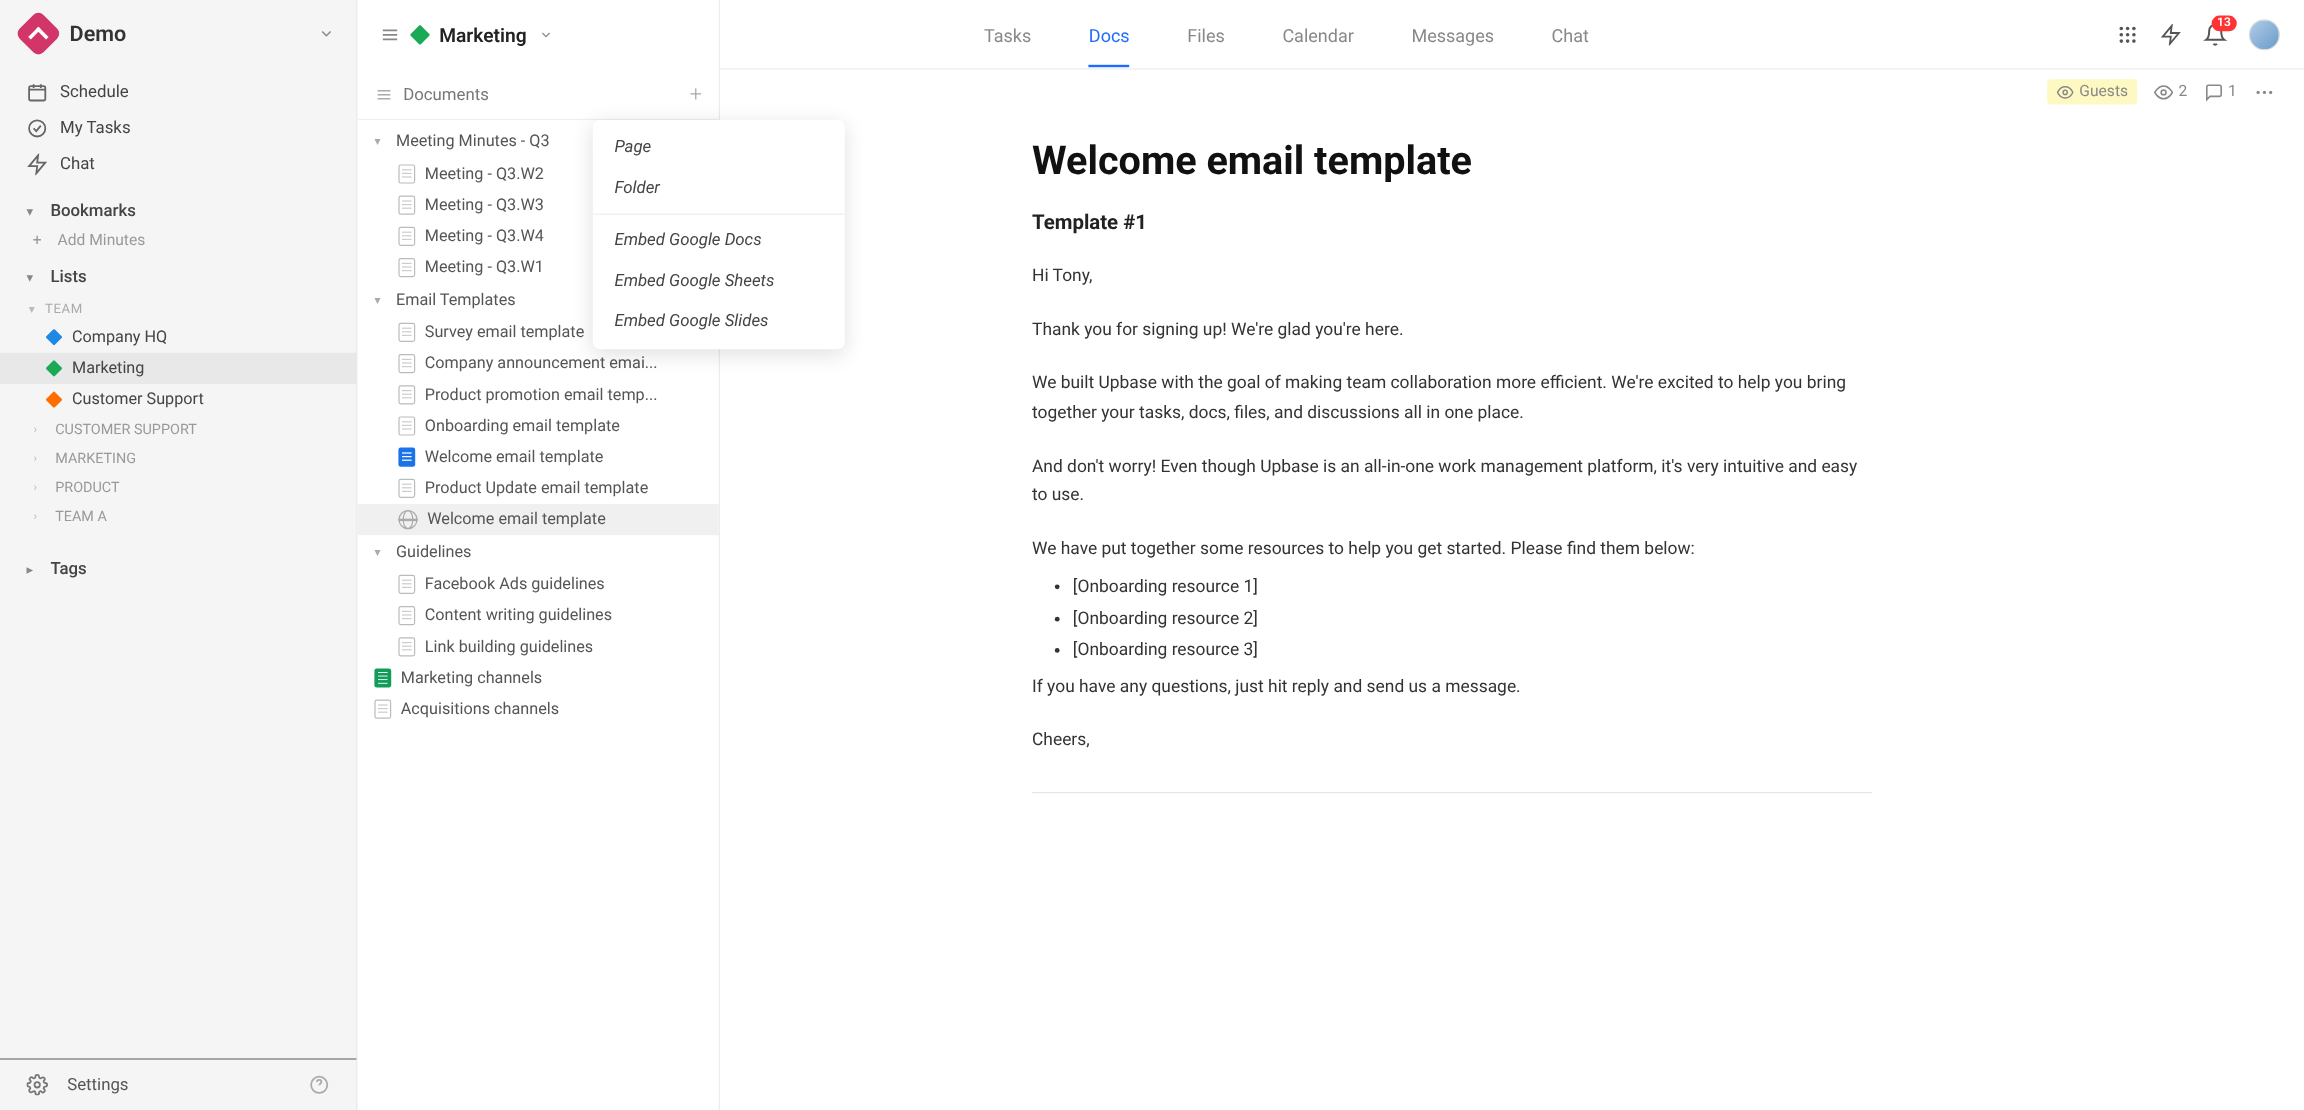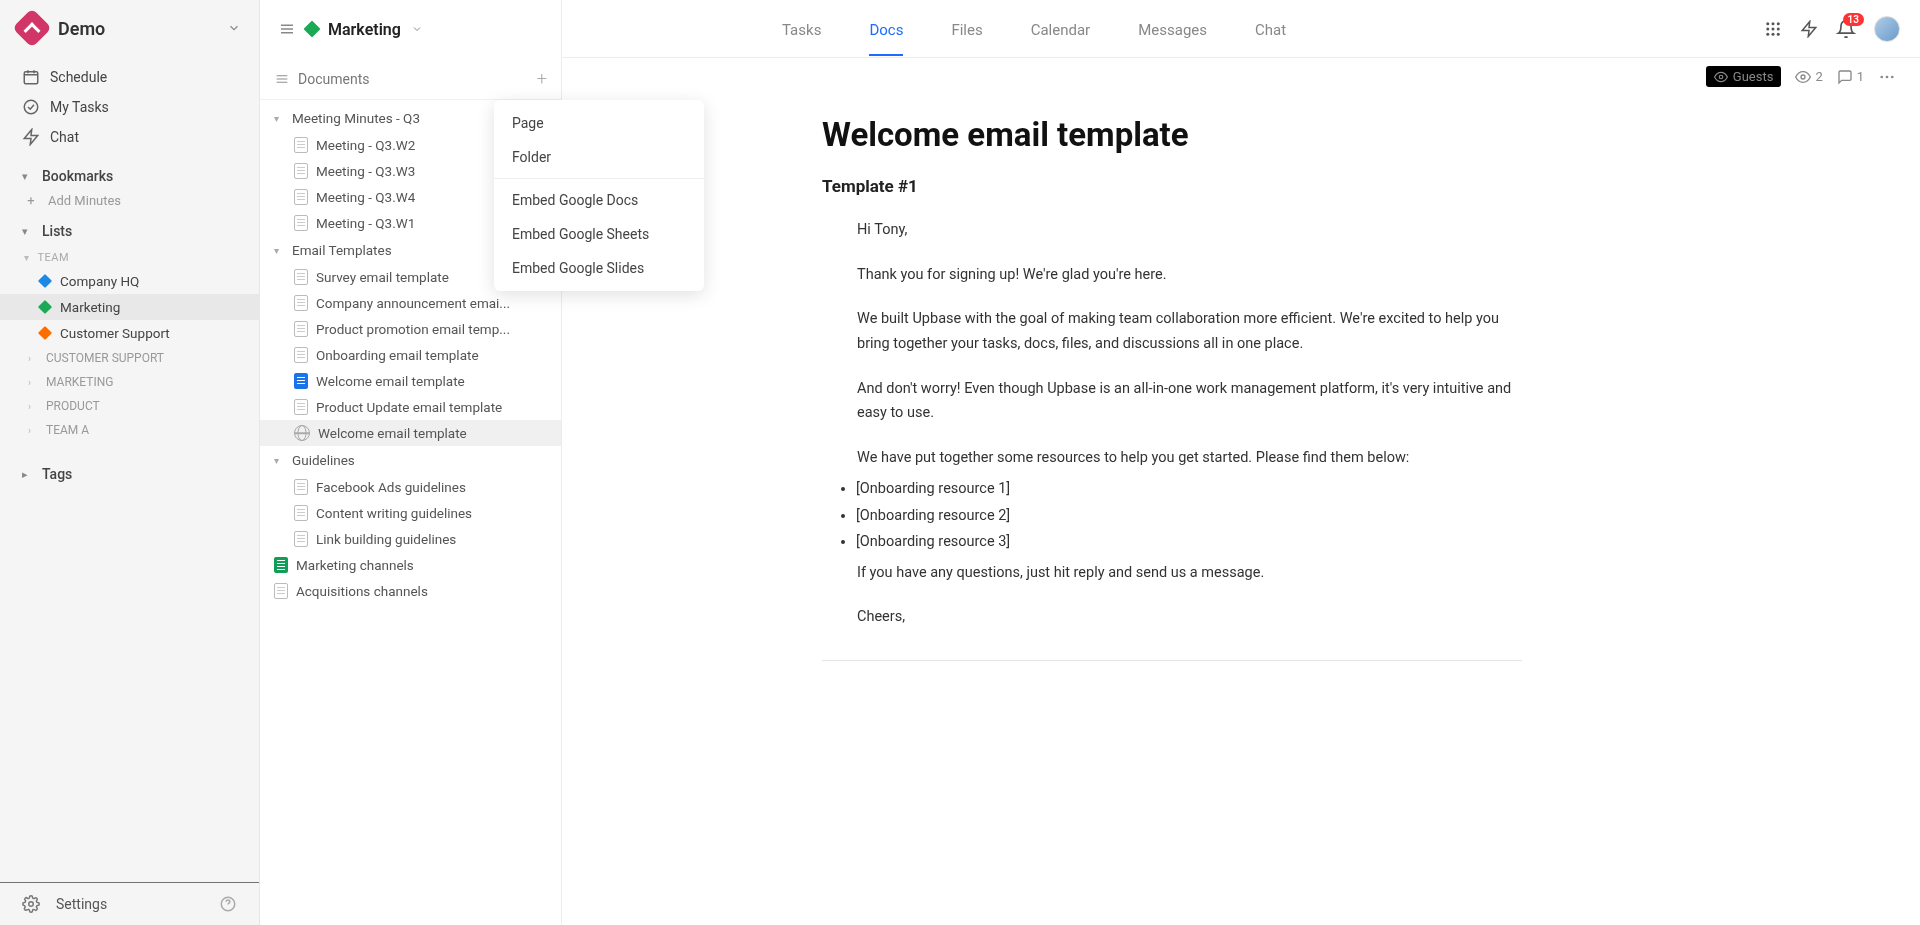--- a/index.html
+++ b/index.html
@@ -1,20 +1,20 @@
 <!DOCTYPE html>
 <html><head>
 <meta charset="utf-8">
 <style>
   * { box-sizing: border-box; margin: 0; padding: 0; }
   body { font-family: -apple-system, BlinkMacSystemFont, "Segoe UI", Roboto, Helvetica, Arial, sans-serif; font-size: 14px; color: #3a3a3a; background: #fff; height: 925px; width: 1920px; overflow: hidden; }
   .app { display: flex; height: 100%; }
 
   
-  .left-sidebar { width: 260px; background: #f5f5f5; border-right: 1px solid #e7e7e7; display: flex; flex-direction: column; justify-content: flex-end; }
+  .left-sidebar { width: 298px; background: #f5f5f5; border-right: 1px solid #e7e7e7; display: flex; flex-direction: column; justify-content: flex-end; }
   .workspace-header { display: flex; align-items: center; padding: 14px 18px 14px 18px; }
   .ws-logo { width: 28px; height: 28px; background: #d23669; border-radius: 6px; transform: rotate(45deg); display:flex; align-items:center; justify-content:center; margin-right: 12px;}
   .ws-logo-inner { width:12px; height:12px; border-top:3px solid #fff; border-left:3px solid #fff; transform: rotate(0deg); margin-top:4px; margin-left:4px;}
   .ws-name { font-size: 18px; font-weight: 600; color:#333; flex:1;}
   .ws-chevron { color:#888; }
   .nav-section { padding: 6px 0; }
   .nav-item { display:flex; align-items:center; padding: 6px 22px; gap:10px; cursor:pointer; }
   .nav-item .icon { width:18px; height:18px; color:#666; display:flex; align-items:center; justify-content:center;}
   .nav-item .label { font-size:14px; color:#444; }
   .section-header { display:flex; align-items:center; padding: 10px 22px 4px; gap:8px; font-size:14px; color:#444; font-weight:500; cursor:pointer;}
@@ -69,34 +69,34 @@
   .tab-group { display:flex; gap:48px; margin-left:200px;}
   .tab { font-size:15px; color:#888; padding:18px 0 16px; cursor:pointer; position:relative;}
   .tab.active { color:#1e6cff;}
   .tab.active::after { content:""; position:absolute; left:0; right:0; bottom:-1px; height:2px; background:#1e6cff;}
   .top-right { margin-left:auto; display:flex; align-items:center; gap:18px;}
   .icon-btn { color:#555; cursor:pointer; position:relative; display:flex; align-items:center; justify-content:center;}
   .notif-badge { position:absolute; top:-6px; right:-8px; background:#ff3333; color:#fff; font-size:10px; border-radius:10px; padding:1px 5px; font-weight:600;}
   .avatar { width:26px;height:26px;border-radius:50%; background:linear-gradient(135deg,#b0cde8,#6a9bc9); border:1px solid #ddd;}
 
   .doc-meta-bar { display:flex; justify-content:flex-end; align-items:center; gap:14px; padding:8px 24px; color:#888; font-size:13px;}
-  .guests-chip { background:#000000; border-radius:3px; padding:3px 8px; display:flex; align-items:center; gap:5px; color:#888;}
+  .guests-chip { background:#fef9c3; border-radius:3px; padding:3px 8px; display:flex; align-items:center; gap:5px; color:#888;}
   .meta-item { display:flex; align-items:center; gap:4px; color:#888;}
 
   .doc-content { max-width: 700px; margin: 20px 0 0 260px; }
   .doc-title { font-size:33px; font-weight:700; color:#111; margin-bottom:22px;}
   .doc-subtitle { font-size:17px; font-weight:700; color:#222; margin-bottom:22px;}
-  .doc-p { font-size:14.5px; line-height:1.7; color:#333; margin-bottom:20px;margin-left:35px;}
+  .doc-p { font-size:14.5px; line-height:1.7; color:#333; margin-bottom:20px;}
   .doc-ul { margin: -14px 0 6px 34px;}
   .doc-ul li { font-size:14.5px; line-height:1.8; color:#333;}
   .doc-hr { border:none; border-top:1px solid #e5e5e5; margin-top:30px;}
 
   
   .dropdown { position:absolute; top:100px; left:494px; width:210px; background:#fff; border-radius:6px; box-shadow:0 4px 18px rgba(0,0,0,0.12); padding:6px 0; z-index:50; font-size:14px;}
-  .dropdown-item { padding:9px 18px; color:#444; cursor:pointer;}
+  .dropdown-item { padding:9px 18px; color:#444; cursor:pointer;font-style:italic;}
   .dropdown-divider { height:1px; background:#eee; margin:4px 0;}
 
   svg { display:block; }
 </style>
 </head>
 <body>
 
 <div class="app">
 
   <aside class="left-sidebar">

